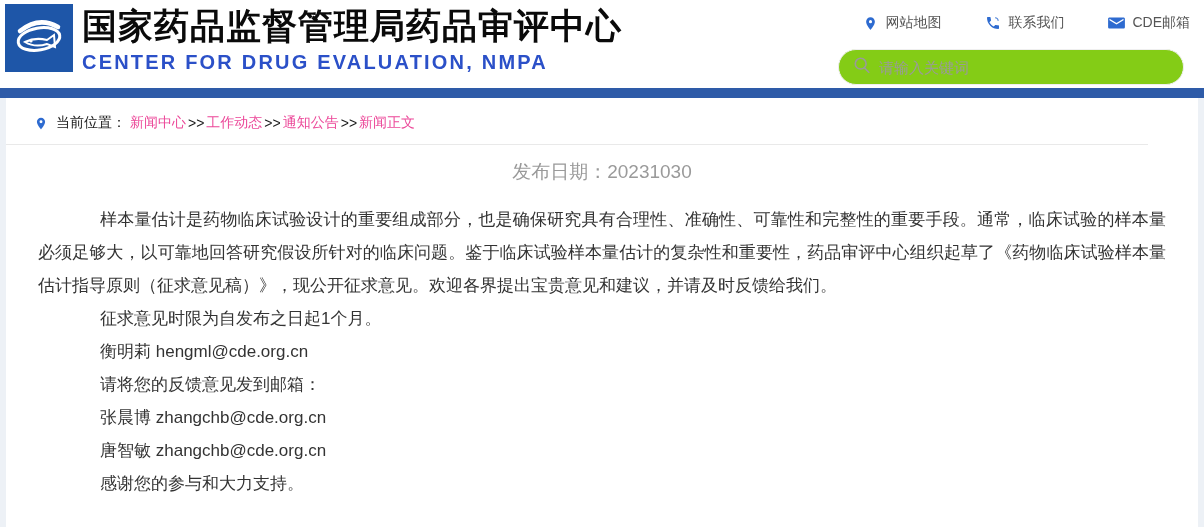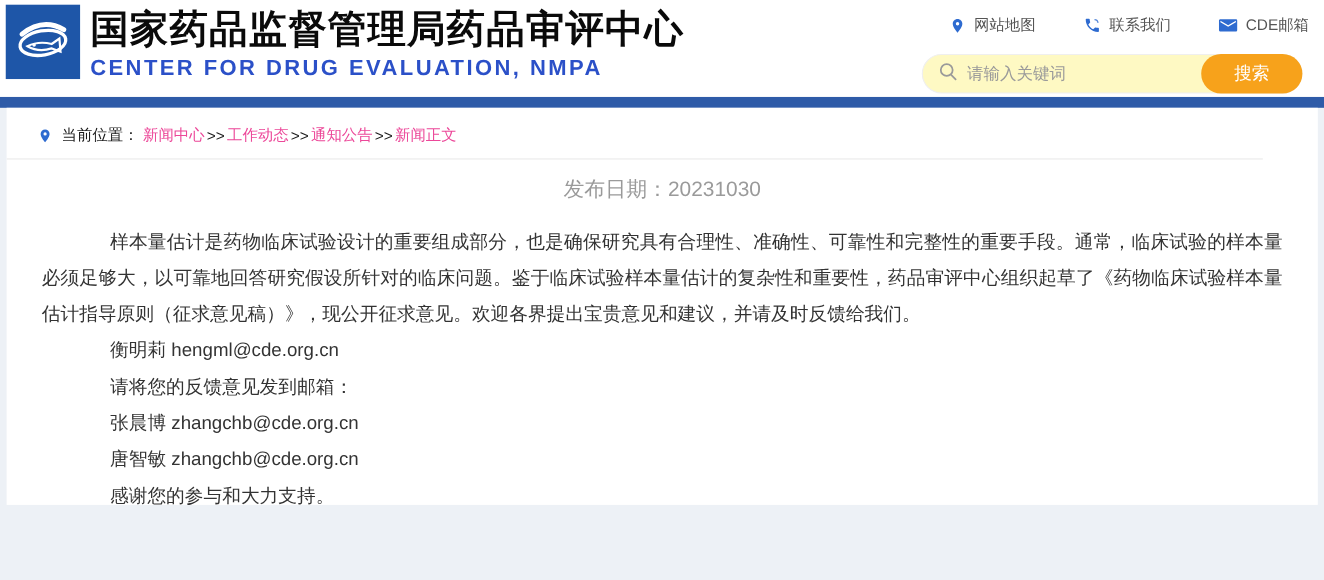--- a/index.html
+++ b/index.html
@@ -68,21 +68,21 @@
   .search-row {
     margin-top: 14px;
     position: relative;
     width: 346px;
     height: 36px;
   }
   .search-pill {
     position: absolute;
     left: 0; top: 0;
     width: 346px; height: 36px;
-    background: #fef9c3;
+    background: #84cc16;
     border: 1px solid #efefef;
     border-radius: 18px;
     display: flex;
     align-items: center;
     padding-left: 14px;
   }
   .search-input {
     border: none;
     outline: none;
     background: transparent;
@@ -110,21 +110,21 @@
   .nav-bar {
     height: 10px;
     background: #2e5ba8;
     width: 100%;
   }
 
   
   .content-card {
     background: #ffffff;
     margin: 0 6px;
-    height: 361px;
+    height: 429px;
     overflow: hidden;
   }
   .breadcrumb {
     display: flex;
     align-items: center;
     padding: 16px 0 12px 28px;
     margin-right: 50px;
     border-bottom: 1px solid #e9e9e9;
     font-size: 14px;
     color: #1a1a1a;
@@ -211,21 +211,20 @@
     <div class="search-row">
       <div class="search-pill">
         <span>
           <svg width="18" height="18" viewBox="0 0 20 20">
               <circle cx="8.5" cy="8.5" r="6" stroke="#9a9a9a" stroke-width="1.8" fill="none"></circle>
               <line x1="13" y1="13.5" x2="17.5" y2="18" stroke="#9a9a9a" stroke-width="1.8" stroke-linecap="round"></line>
             </svg>
         </span>
         <input class="search-input" type="text" placeholder="请输入关键词" style="">
       </div>
-      <button class="search-btn">搜索</button>
     </div>
   </div>
 </header>
 
 <div class="nav-bar"></div>
 
 <main class="content-card">
 
   <div class="breadcrumb">
     <span>
@@ -243,20 +242,21 @@
     <a class="crumb">新闻正文</a>
   </div>
 
 
   <div class="article-date">
     <span>发布日期：</span><span>20231030</span>
   </div>
 
   <div class="article-body">
     <p>样本量估计是药物临床试验设计的重要组成部分，也是确保研究具有合理性、准确性、可靠性和完整性的重要手段。通常，临床试验的样本量必须足够大，以可靠地回答研究假设所针对的临床问题。鉴于临床试验样本量估计的复杂性和重要性，药品审评中心组织起草了《药物临床试验样本量估计指导原则（征求意见稿）》，现公开征求意见。欢迎各界提出宝贵意见和建议，并请及时反馈给我们。</p>
+    <p>征求意见时限为自发布之日起1个月。</p>
     <p>衡明莉 hengml@cde.org.cn</p>
     <p>请将您的反馈意见发到邮箱：</p>
     <p>张晨博 zhangchb@cde.org.cn</p>
     <p>唐智敏 zhangchb@cde.org.cn</p>
     <p>感谢您的参与和大力支持。</p>
   </div>
 
 </main>
 
 </body></html>

